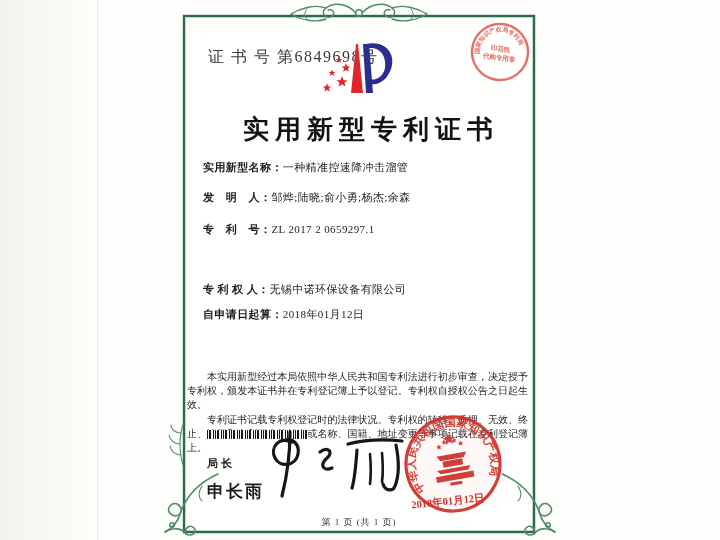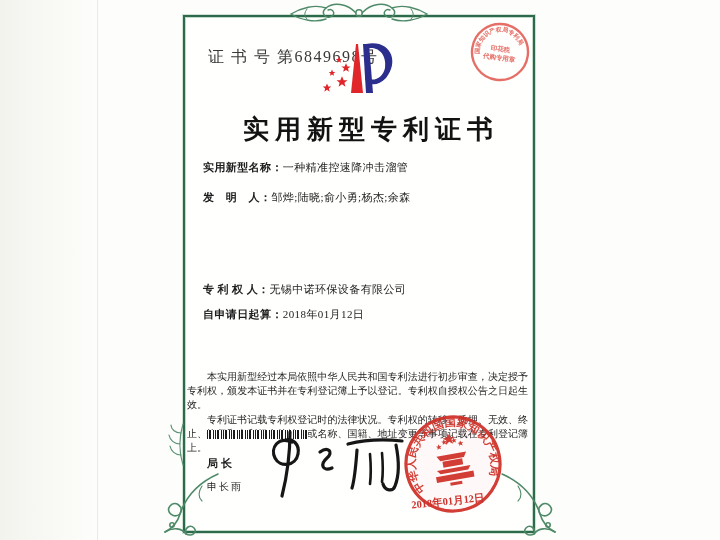--- a/index.html
+++ b/index.html
@@ -15,21 +15,21 @@
         font-size:26px;font-weight:700;letter-spacing:6px;color:#121212;}
   .field{position:absolute;left:203px;font-size:11px;color:#1d1d1d;white-space:nowrap;letter-spacing:.4px;}
   .field .lbl{font-weight:700;}
   .f1{top:160px}.f2{top:190px}.f3{top:222px}.f4{top:250px}.f5{top:282px}.f6{top:307px}
   .bodytext{position:absolute;left:187px;top:328px;width:341px;font-size:10px;line-height:14.2px;
         color:#262626;text-align:justify;margin-top:42px;}
   .bodytext p{margin:0;text-indent:2em;}
   .barcode{position:absolute;left:207px;top:430px;width:101px;height:9px;
         background:repeating-linear-gradient(90deg,#1a1a1a 0 1px,#fff 1px 2px,#1a1a1a 2px 4px,#fff 4px 6px,#1a1a1a 6px 7px,#fff 7px 8px);}
   .sig-title{position:absolute;left:207px;top:456px;font-size:11px;font-weight:700;letter-spacing:3px;color:#1c1c1c;}
-  .sig-name{position:absolute;left:207px;top:480px;font-size:10px;font-weight:400;letter-spacing:2px;color:#1c1c1c;}
+  .sig-name{position:absolute;left:207px;top:480px;font-size:17px;font-weight:700;letter-spacing:2px;color:#1c1c1c;}
   .footer{position:absolute;left:183px;top:516px;width:352px;text-align:center;font-size:9px;letter-spacing:1px;color:#333;}
   svg{position:absolute;overflow:visible;}
   #logo{left:320px;top:36px;}
   #topstamp{left:468px;top:20px;opacity:.88;}
   #ornament{left:277px;top:0px;}
   #corner-bl{left:158px;top:470px;}
   #corner-br{left:498px;top:470px;transform:scaleX(-1);}
   #sprig-left{left:166px;top:424px;}
   #signature{left:262px;top:428px;}
   #bigseal{left:387px;top:398px;opacity:.93;}
@@ -122,20 +122,23 @@
   </svg>
 
   <h1 class="title">实用新型专利证书</h1>
 
   <div class="field f1">
     <span class="lbl">实用新型名称：</span><span class="val">一种精准控速降冲击溜管</span>
   </div>
   <div class="field f2">
     <span class="lbl">发　明　人：</span><span class="val">邹烨;陆晓;俞小勇;杨杰;余森</span>
   </div>
+  <div class="field f3">
+    <span class="lbl">专　利　号：</span><span class="val">ZL 2017 2 0659297.1</span>
+  </div>
   <div class="field f5">
     <span class="lbl">专 利 权 人：</span><span class="val">无锡中诺环保设备有限公司</span>
   </div>
   <div class="field f6">
     <span class="lbl">自申请日起算：</span><span class="val">2018年01月12日</span>
   </div>
 
   <div class="bodytext">
     <p>本实用新型经过本局依照中华人民共和国专利法进行初步审查，决定授予专利权，颁发本证书并在专利登记簿上予以登记。专利权自授权公告之日起生效。</p>
     <p>专利证书记载专利权登记时的法律状况。专利权的转移、质押、无效、终止、恢复和专利权人的姓名或名称、国籍、地址变更等事项记载在专利登记簿上。</p>
@@ -174,14 +177,15 @@
         <path d="M-15,-10 L15,-10 L12,-5 L-12,-5 Z"></path>
         <path d="M-10,-4 L10,-4 L10,2 L-10,2 Z"></path>
         <path d="M-17,4 L17,4 L14,8 L-14,8 Z"></path>
         <path d="M-19,10 L19,10 L19,16 L-19,16 Z"></path>
         <rect x="-6" y="18" width="12" height="3"></rect>
       </g>
     </g>
     <text x="-9" y="40" text-anchor="middle" transform="rotate(-6)" font-size="10.5" font-weight="bold" fill="#c8231c">2018年01月12日</text>
   </svg>
 
+  <div class="footer">第 1 页 (共 1 页)</div>
 
 </div>
 
 </body></html>

